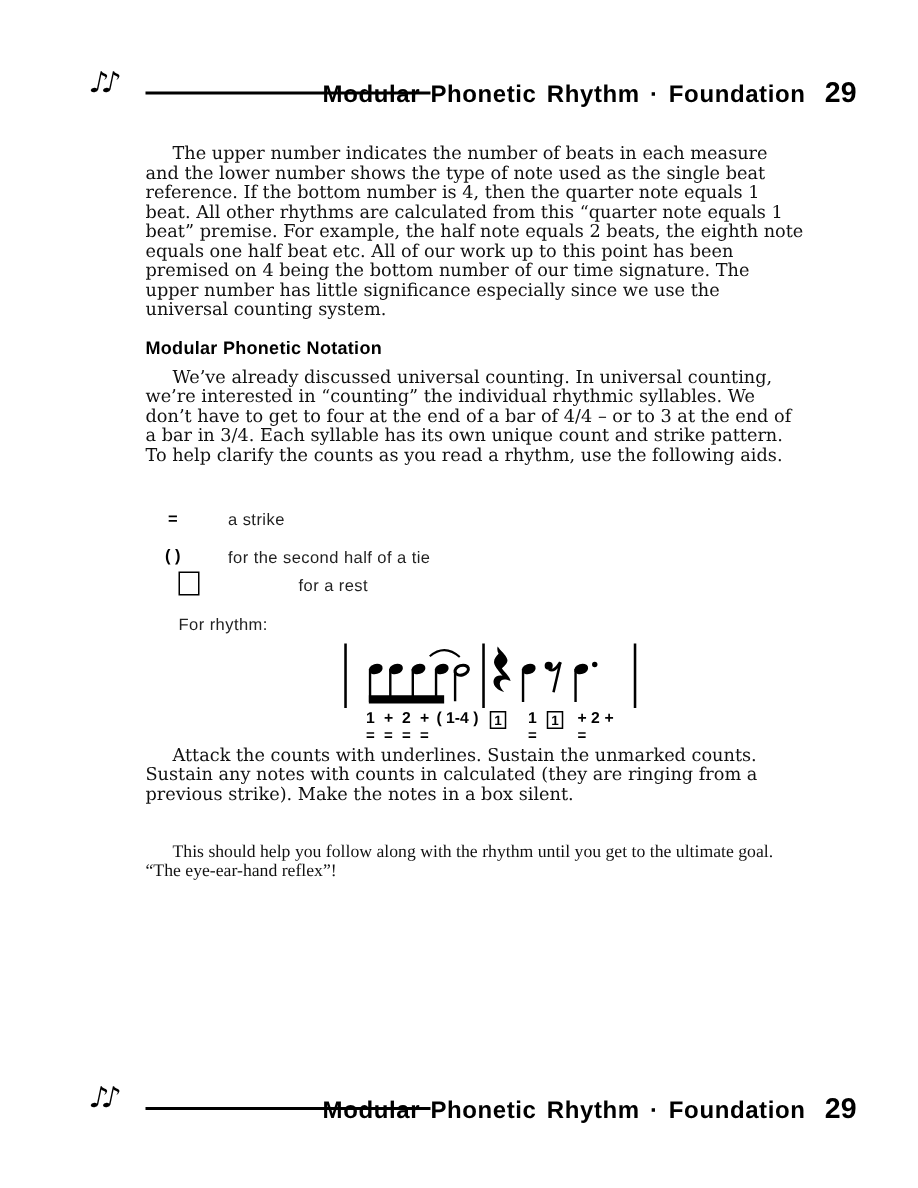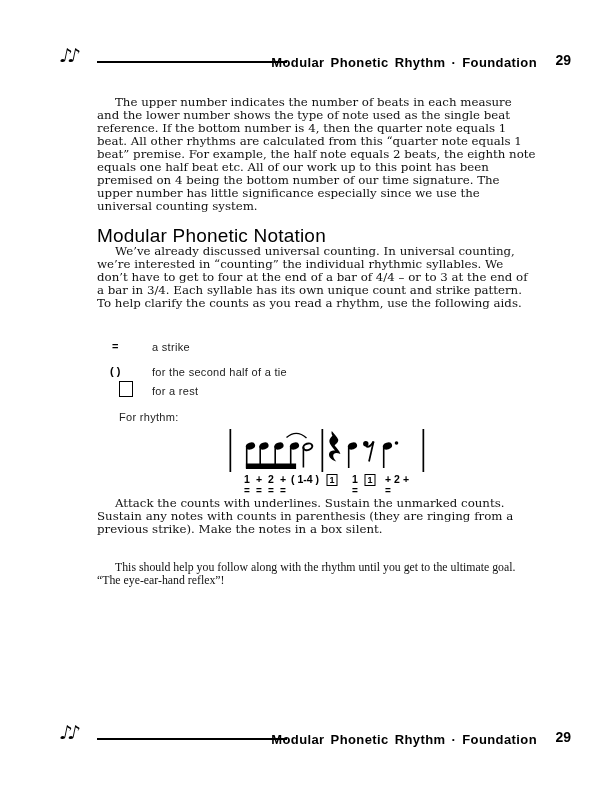--- a/index.html
+++ b/index.html
@@ -11,35 +11,35 @@
   
   .runhead { position:absolute; left:0; width:612px; height:30px; }
   .logo-notes {
     position:absolute; left:60px; top:-4px; font-size:19px; color:#000;
     transform:skewX(-12deg); letter-spacing:-4px;
     font-family:"DejaVu Sans", sans-serif;
   }
   .head-rule { position:absolute; left:97px; top:13px; width:190px; height:1.6px; background:#000; }
   .running-title {
     position:absolute; right:75px; top:7px;
-    font-family:"Liberation Sans", sans-serif; font-weight:900; font-size:13px;
+    font-family:"Liberation Sans", sans-serif; font-weight:900; font-size:16px;
     letter-spacing:0.4px; word-spacing:2px; color:#000; white-space:nowrap;
   }
   .page-num {
     position:absolute; right:41px; top:4px;
-    font-family:"Liberation Sans", sans-serif; font-weight:900; font-size:14px; color:#000;
+    font-family:"Liberation Sans", sans-serif; font-weight:900; font-size:19px; color:#000;
   }
   
   .para {
     position:absolute; left:97px; width:440px;
     font-size:11.8px; line-height:13px; text-indent:18px; color:#111;
   }
   .section-heading {
     position:absolute; left:97px; top:225px; margin:0;
-    font-family:"Liberation Sans", sans-serif; font-weight:400; font-size:19px;
+    font-family:"Liberation Sans", sans-serif; font-weight:700; font-size:12px;
     letter-spacing:0.2px; color:#000;
   }
   
   .legend-sym {
     position:absolute; font-family:"Liberation Sans", sans-serif; font-weight:700;
     font-size:11px; color:#000; white-space:pre;
   }
   .legend-label, .example-label {
     position:absolute; left:152px; font-family:"Liberation Sans", sans-serif;
     font-weight:400; font-size:11px; color:#222; letter-spacing:0.3px;
@@ -82,21 +82,21 @@
 
   <p class="para" style="top:245px; margin:0;">We’ve already discussed universal counting. In universal counting, we’re interested in “counting” the individual rhythmic syllables. We don’t have to get to four at the end of a bar of 4/4 – or to 3 at the end of a bar in 3/4. Each syllable has its own unique count and strike pattern. To help clarify the counts as you read a rhythm, use the following aids.</p>
 
   <span class="legend-sym" style="left:112px; top:340px;">=</span>
   <span class="legend-label" style="top:341px;">a strike</span>
 
   <span class="legend-sym" style="left:110px; top:365px;">( )</span>
   <span class="legend-label" style="top:366px;">for the second half of a tie</span>
 
   <div class="rest-box"></div>
-  <span class="legend-label" style="top:385px;">for a rest</span>
+  <span class="legend-label" style="top:385px;margin-left:47px;">for a rest</span>
 
   <span class="example-label">For rhythm:</span>
 
   <svg class="notation-svg" width="210" height="50" viewBox="0 0 210 50">
 
     <rect x="4.5" y="3" width="1.7" height="43" fill="#000"></rect>
     <rect x="96.5" y="3" width="1.7" height="43" fill="#000"></rect>
     <rect x="197.5" y="3" width="1.7" height="43" fill="#000"></rect>
 
     <g fill="#000">
@@ -180,21 +180,21 @@
   </div>
   <div class="count" style="left:397px">
     <span class="ct">2</span>
     <span class="cm"></span>
   </div>
   <div class="count" style="left:406px">
     <span class="ct">+</span>
     <span class="cm"></span>
   </div>
 
-  <p class="para" style="top:497px; margin:0;">Attack the counts with underlines. Sustain the unmarked counts. Sustain any notes with counts in parenthesis (they are ringing from a previous strike). Make the notes in a box silent.</p>
+  <p class="para" style="top:497px; margin:0;">Attack the counts with underlines. Sustain the unmarked counts. Sustain any notes with counts in calculated (they are ringing from a previous strike). Make the notes in a box silent.</p>
   <p class="para" style="top:561px; margin:0;font-family:Liberation Serif, serif;">This should help you follow along with the rhythm until you get to the ultimate goal. “The eye-ear-hand reflex”!</p>
 
   <div class="runhead" style="top:725px;">
     <span class="logo-notes">♪♪</span>
     <div class="head-rule"></div>
     <span class="running-title">Modular Phonetic Rhythm · Foundation</span>
     <span class="page-num">29</span>
   </div>
 
 </div>

